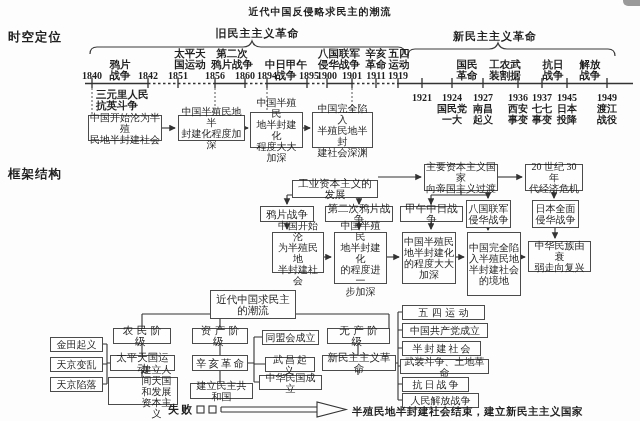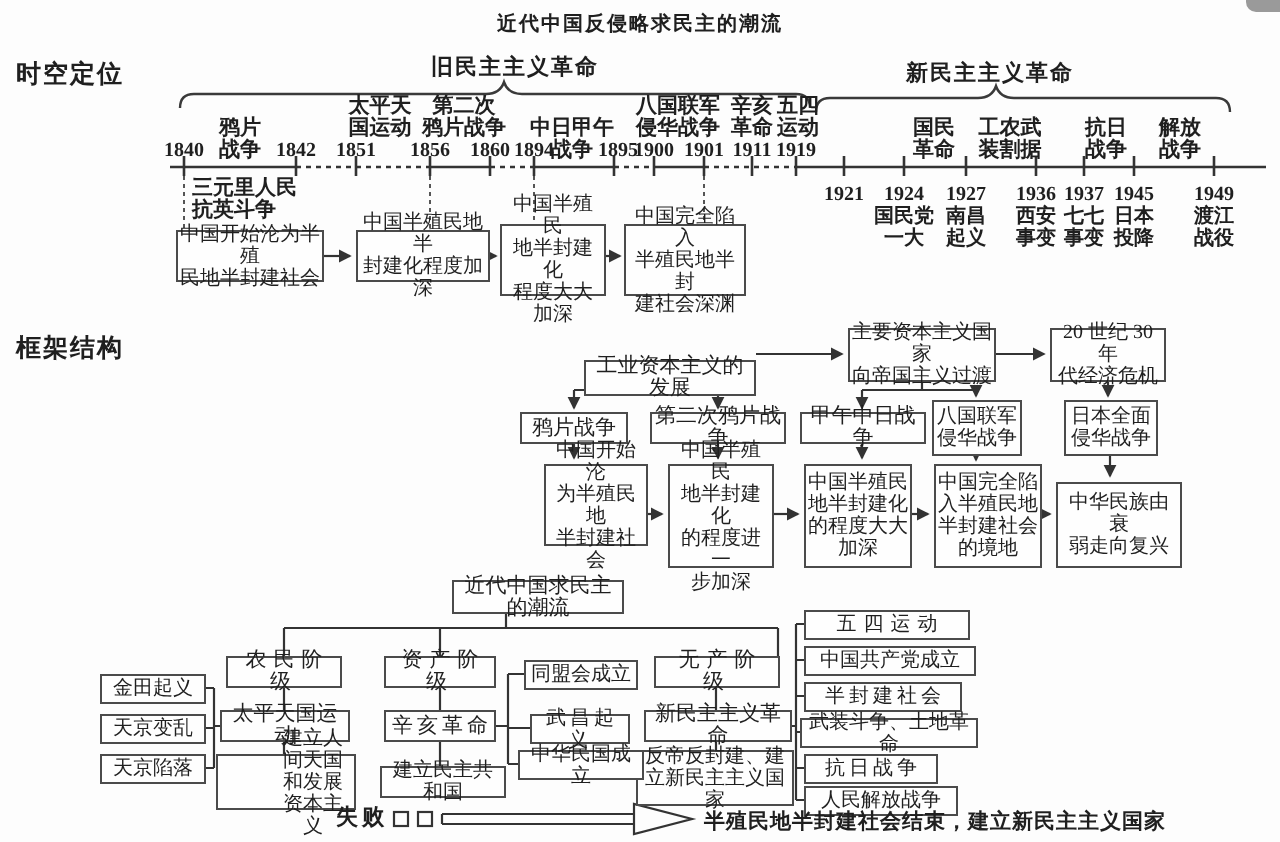--- a/index.html
+++ b/index.html
@@ -189,42 +189,40 @@
 为半殖民地
 半封建社会</div>
   <div class="bx" style="left:334px;top:232px;width:53px;height:52px;">中国半殖民
 地半封建化
 的程度进一
 步加深</div>
   <div class="bx" style="left:402px;top:232px;width:54px;height:52px;">中国半殖民
 地半封建化
 的程度大大
 加深</div>
-  <div class="bx" style="left:467px;top:232px;width:54px;height:52px;">中国完全陷
+  <div class="bx" style="left:467px;top:232px;width:54px;height:64px;">中国完全陷
 入半殖民地
 半封建社会
 的境地</div>
-  <div class="bx" style="left:528px;top:241px;width:63px;height:43px;">中华民族由衰
+  <div class="bx" style="left:528px;top:241px;width:63px;height:31px;">中华民族由衰
 弱走向复兴</div>
 
-  <div class="bx f105" style="left:226px;top:290px;width:86px;height:17px;">近代中国求民主的潮流</div>
+  <div class="bx f105" style="left:210px;top:290px;width:86px;height:29px;">近代中国求民主的潮流</div>
 
   <div class="bx f105 ls3" style="left:113px;top:328px;width:58px;height:16px;text-align:center;">农民阶级</div>
   <div class="bx f105 ls3" style="left:192px;top:328px;width:56px;height:16px;">资产阶级</div>
   <div class="bx f105 ls3" style="left:327px;top:328px;width:63px;height:16px;">无产阶级</div>
 
   <div class="bx f105" style="left:110px;top:355px;width:65px;height:16px;">太平天国运动</div>
   <div class="bx f105 ls2" style="left:192px;top:355px;width:56px;height:16px;">辛亥革命</div>
   <div class="bx f105" style="left:322px;top:355px;width:74px;height:16px;">新民主主义革命</div>
 
   <div class="bx" style="left:108px;top:377px;width:70px;height:28px;padding-left:28px;">建立人间天国
 和发展资本主义</div>
   <div class="bx" style="left:190px;top:383px;width:63px;height:16px;">建立民主共和国</div>
-  <div class="bx" style="left:318px;top:375px;width:79px;height:28px;">反帝反封建、建
-立新民主主义国家</div>
 
   <div class="bx" style="left:50px;top:337px;width:53px;height:15px;">金田起义</div>
   <div class="bx" style="left:50px;top:357px;width:53px;height:15px;">天京变乱</div>
   <div class="bx" style="left:50px;top:377px;width:53px;height:15px;">天京陷落</div>
 
   <div class="bx" style="left:262px;top:330px;width:57px;height:15px;">同盟会成立</div>
   <div class="bx ls2" style="left:265px;top:357px;width:50px;height:15px;">武昌起义</div>
   <div class="bx" style="left:259px;top:375px;width:63px;height:15px;">中华民国成立</div>
 
   <div class="bx ls3" style="left:402px;top:305px;width:83px;height:15px;">五四运动</div>

